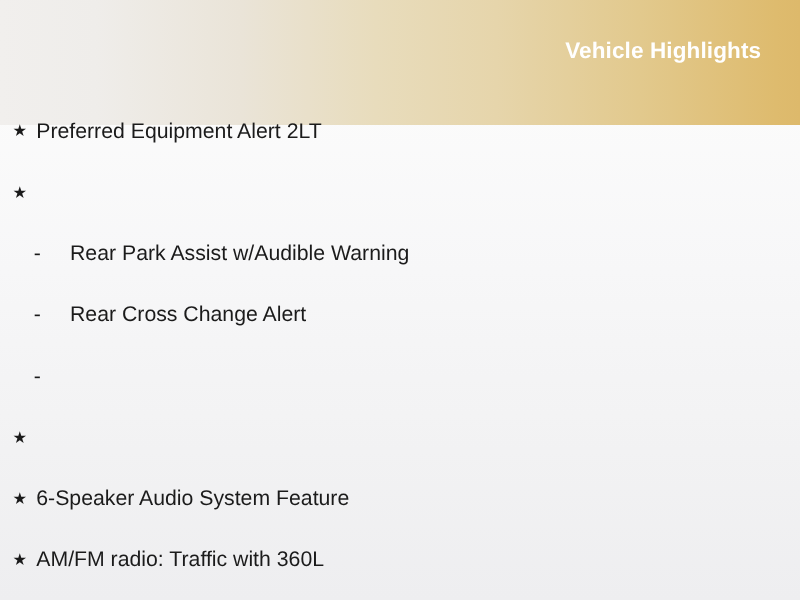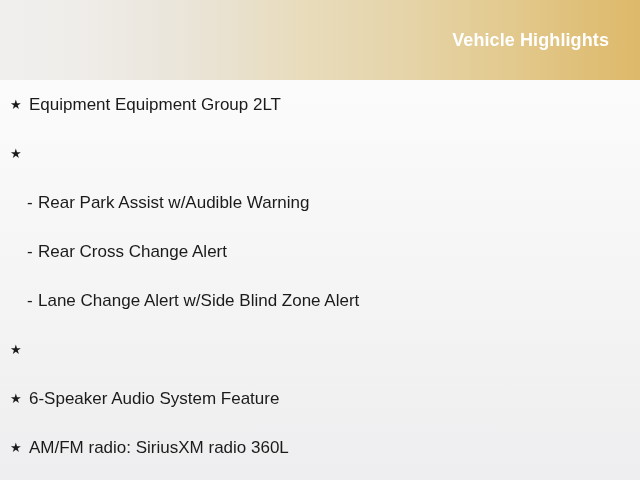--- a/index.html
+++ b/index.html
@@ -22,21 +22,21 @@
     overflow: hidden;
     background: linear-gradient(to bottom, #fdfdfd 0%, #fbfbfb 18%, #f7f7f8 45%, #f2f2f3 75%, #eeeef0 100%);
   }
 
   
   #header-band {
     position: absolute;
     left: 0;
     top: 0;
     width: 640px;
-    height: 80px;
+    height: 100px;
     background: linear-gradient(to right,
         #f1efed 0%,
         #efedea 12%,
         #eae4d8 30%,
         #e8dcbc 47%,
         #e6d5ab 62%,
         #e2c98d 80%,
         #debb6e 97%,
         #ddb96b 100%);
     box-sizing: border-box;
@@ -93,67 +93,66 @@
   }
 
   
   .hl-row.sub .hl-bullet {
     left: 27px;
     width: 10px;
     font-size: 17px;
   }
 
   .hl-row.sub .hl-label {
-    left: 38px;
+    left: 56px;
   }
 </style>
 </head>
 <body>
 
 <div id="panel">
 
   <div id="header-band">
     <div id="header-title">Vehicle Highlights</div>
   </div>
 
   <ul id="highlights-list">
 
     <li class="hl-row">
       <span class="hl-bullet">★</span>
-      <span class="hl-label">Equipment Equipment Group 2LT</span>
+      <span class="hl-label">Preferred Equipment Alert 2LT</span>
     </li>
 
     <li class="hl-row">
       <span class="hl-bullet">★</span>
     </li>
 
     <li class="hl-row sub">
       <span class="hl-bullet">-</span>
       <span class="hl-label">Rear Park Assist w/Audible Warning</span>
     </li>
 
     <li class="hl-row sub">
       <span class="hl-bullet">-</span>
       <span class="hl-label">Rear Cross Change Alert</span>
     </li>
 
     <li class="hl-row sub">
       <span class="hl-bullet">-</span>
-      <span class="hl-label">Lane Change Alert w/Side Blind Zone Alert</span>
     </li>
 
     <li class="hl-row">
       <span class="hl-bullet">★</span>
     </li>
 
     <li class="hl-row">
       <span class="hl-bullet">★</span>
       <span class="hl-label">6-Speaker Audio System Feature</span>
     </li>
 
     <li class="hl-row">
       <span class="hl-bullet">★</span>
-      <span class="hl-label">AM/FM radio: SiriusXM radio 360L</span>
+      <span class="hl-label">AM/FM radio: Traffic with 360L</span>
     </li>
 
   </ul>
 
 </div>
 
 </body></html>

